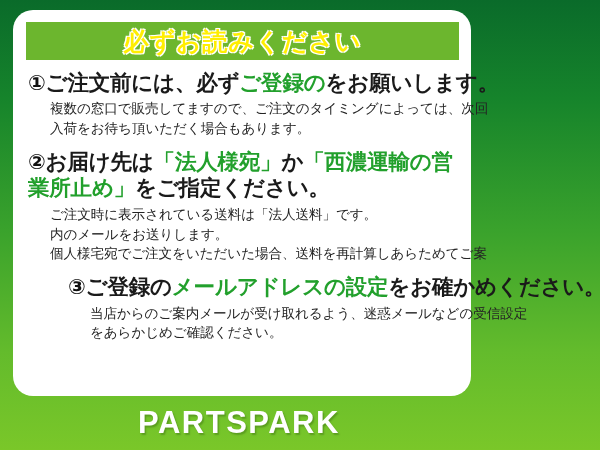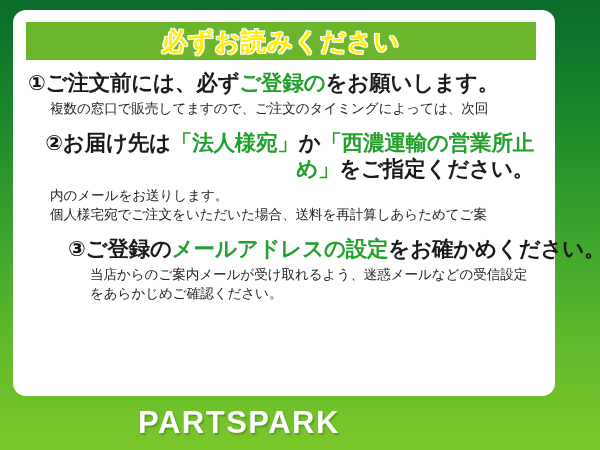--- a/index.html
+++ b/index.html
@@ -25,26 +25,26 @@
         #63bb2c 78%,
         #7ac729 100%);
     overflow: hidden;
   }
 
   
   #card {
     position: absolute;
     left: 13px;
     top: 10px;
-    width: 542px;
+    width: 458px;
     height: 386px;
     box-sizing: border-box;
     background: #ffffff;
-    border-radius: 13px;
-    padding: 12px 19px 0 13px;
+    border-radius: 20px;
+    padding: 12px 12px 0 13px;
   }
 
   
   .header-bar {
     height: 38px;
     background: #6cb62e;
     display: flex;
     align-items: center;
     justify-content: center;
   }
@@ -100,21 +100,21 @@
     color: #242424;
     line-height: 1.42;
     letter-spacing: -0.1px;
   }
   .item-body .line {
     white-space: nowrap;
     font-family: Liberation Serif, serif;
   }
 
   
-  #item-2 .item-heading { line-height: 1.22; text-align: right; }
+  #item-2 .item-heading { line-height: 1.22; }
   #item-2 .item-body { margin-top: 4px; }
   #item-3 { margin-top: 12px; margin-left: 40px; }
 
   
   #footer {
     position: absolute;
     left: 0;
     bottom: 0;
     width: 478px;
     height: 54px;
@@ -142,28 +142,30 @@
     </div>
 
     <div class="items">
 
       <div class="item" id="item-1">
         <div class="item-heading">
           <span class="marker">①</span><span>ご注文前には、必ず</span><span class="hl">ご登録の</span><span>をお願いします。</span>
         </div>
         <div class="item-body">
           <div class="line">複数の窓口で販売してますので、ご注文のタイミングによっては、次回</div>
+          <div class="line">入荷をお待ち頂いただく場合もあります。</div>
         </div>
       </div>
 
       <div class="item" id="item-2">
         <div class="item-heading wrap">
           <span class="marker">②</span><span>お届け先は</span><span class="hl">「法人様宛」</span><span>か</span><span class="hl">「西濃運輸の営業所止め」</span><span>をご指定ください。</span>
         </div>
         <div class="item-body">
+          <div class="line">ご注文時に表示されている送料は「法人送料」です。</div>
           <div class="line">内のメールをお送りします。</div>
           <div class="line">個人様宅宛でご注文をいただいた場合、送料を再計算しあらためてご案</div>
         </div>
       </div>
 
       <div class="item" id="item-3">
         <div class="item-heading">
           <span class="marker">③</span><span>ご登録の</span><span class="hl">メールアドレスの設定</span><span>をお確かめください。</span>
         </div>
         <div class="item-body">

